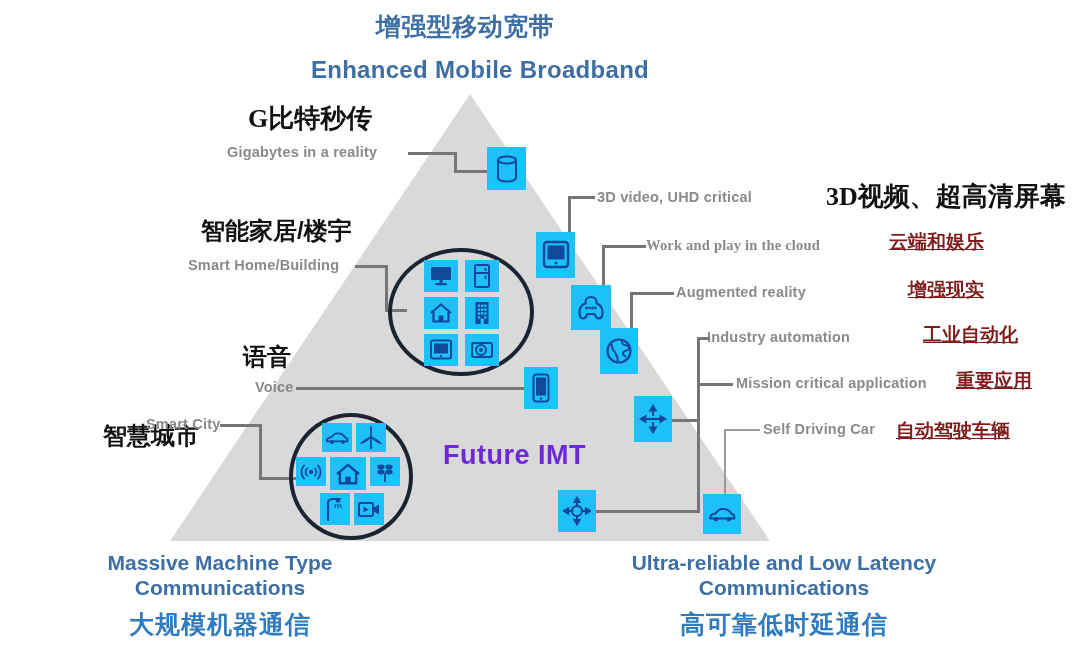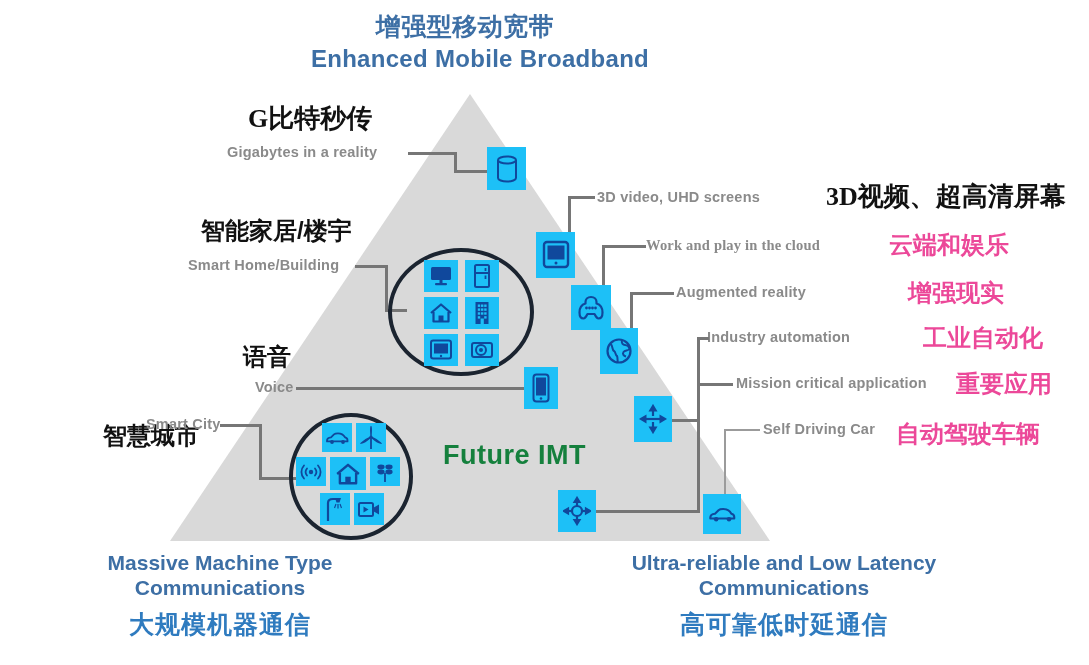--- a/index.html
+++ b/index.html
@@ -71,35 +71,36 @@
     letter-spacing: 0.2px;
   }
   .callout-cn-big {
     color: #111111;
     font-size: 26px;
     font-weight: bold;
     white-space: nowrap;
     font-family: "Liberation Serif", "DejaVu Serif", serif;
   }
   .callout-cn-small {
-    color: #ec4899;
-    font-size: 24px;
-    font-weight: bold;
-    white-space: nowrap;
+    color: #7f1d1d;
+    font-size: 19px;
+    font-weight: bold;
+    white-space: nowrap;
+    text-decoration: underline;
   }
   .callout-cn-med {
     color: #111111;
     font-size: 24px;
     font-weight: bold;
     white-space: nowrap;
   }
 
   
   .future-imt {
-    color: #15803d;
+    color: #6d28d9;
     font-size: 27px;
     font-weight: bold;
     letter-spacing: 0.5px;
     white-space: nowrap;
   }
 
   
   .tile {
     background: #1dc0f7;
     display: flex;
@@ -130,21 +131,21 @@
   .ln-light { background: #9b9b9b; }
 </style>
 </head>
 <body>
 
 <div id="stage">
 
   <div class="abs triangle" style="left:170px; top:94px;"></div>
 
   <div class="abs hdr-cn" style="left:0; top:10px; width:930px; text-align:center;">增强型移动宽带</div>
-  <div class="abs hdr-en" style="left:0; top:45px; width:960px; text-align:center;">Enhanced Mobile Broadband</div>
+  <div class="abs hdr-en" style="left:0; top:56px; width:960px; text-align:center;">Enhanced Mobile Broadband</div>
 
   <div class="abs" style="left:50px; top:550px; width:340px;">
     <div class="corner-en">Massive Machine Type</div>
     <div class="corner-en">Communications</div>
     <div class="corner-cn" style="margin-top:8px;">大规模机器通信</div>
   </div>
 
   <div class="abs" style="left:588px; top:550px; width:392px;">
     <div class="corner-en">Ultra-reliable and Low Latency</div>
     <div class="corner-en">Communications</div>
@@ -315,21 +316,21 @@
     </div>
     <div class="abs tile" style="left:58px; top:70px; width:30px; height:32px;">
       <svg width="24" height="20" viewBox="0 0 24 20">
         <rect x="2" y="4" width="14" height="13" rx="1.5" fill="none" stroke="#10489c" stroke-width="2"></rect>
         <path d="M16 9 L22 5.5 V15.5 L16 12 Z" fill="#10489c"></path>
         <path d="M6.5 7.5 L11.5 10.5 L6.5 13.5 Z" fill="#10489c"></path>
       </svg>
     </div>
   </div>
 
-  <div class="abs callout-en" style="left:597px; top:189px;">3D video, UHD  screens</div>
+  <div class="abs callout-en" style="left:597px; top:189px;">3D video, UHD  critical</div>
   <div class="abs callout-cn-big" style="left:786px; top:179px;margin-left:40px;">3D视频、超高清屏幕</div>
 
   <div class="abs ln ln-h" style="left:568px; top:196px; width:27px;"></div>
   <div class="abs ln ln-v" style="left:568px; top:196px; height:38px;"></div>
 
   <div class="abs tile" style="left:536px; top:232px; width:39px; height:46px;">
     <svg width="28" height="30" viewBox="0 0 28 30">
       <rect x="2" y="2" width="24" height="25" rx="3" fill="none" stroke="#10489c" stroke-width="2.4"></rect>
       <rect x="5.5" y="5.5" width="17" height="14" fill="#10489c"></rect>
       <circle cx="14" cy="23" r="1.5" fill="#10489c"></circle>

